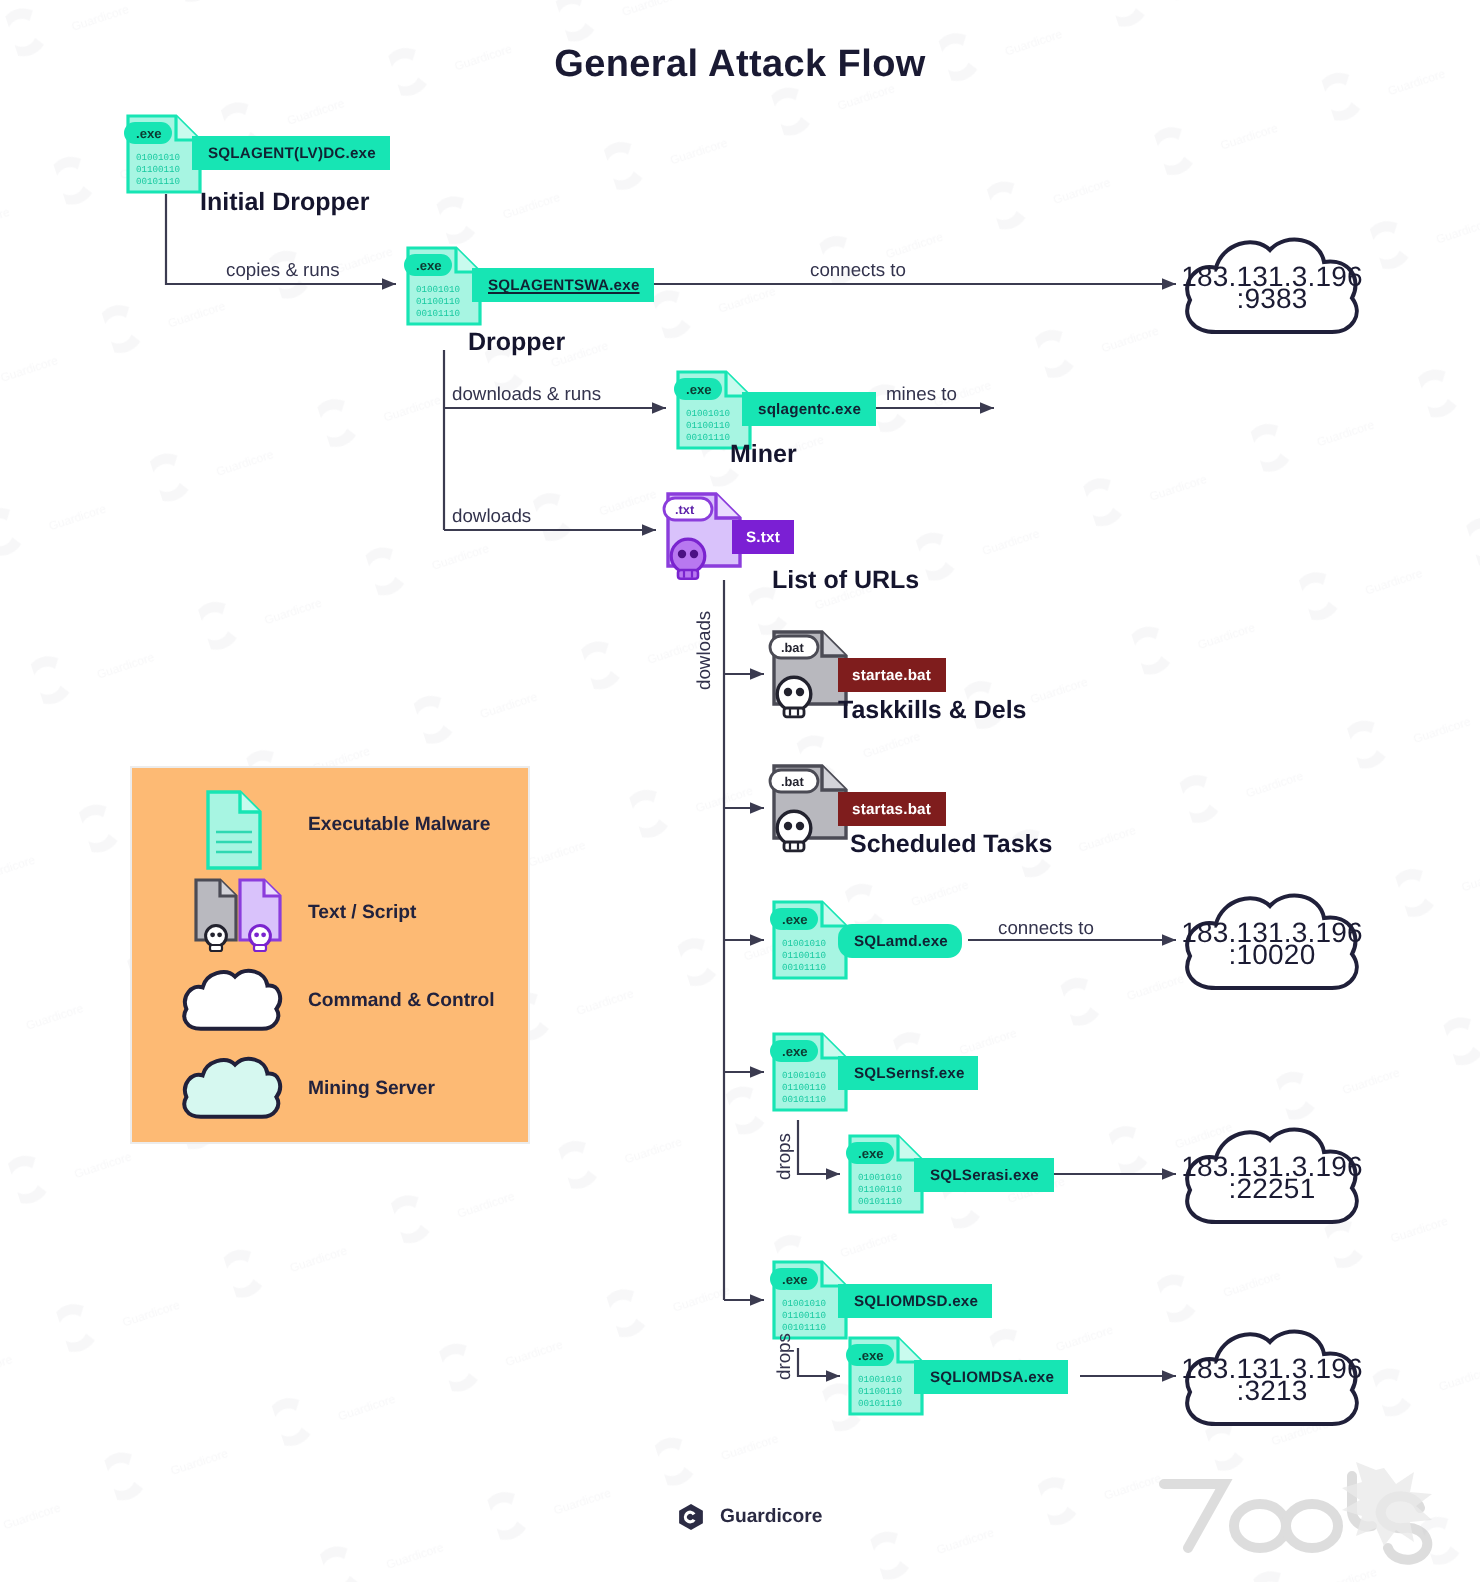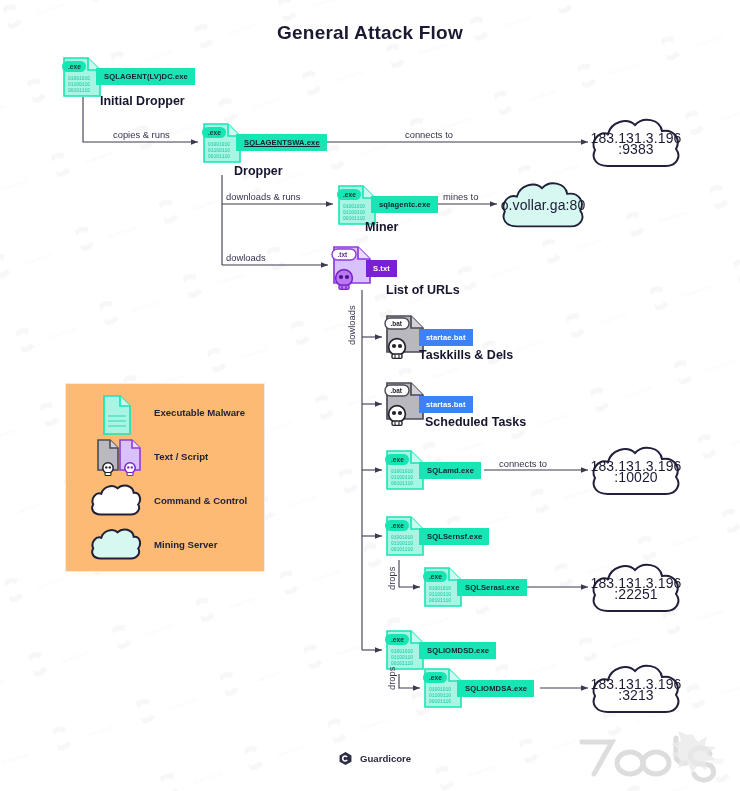--- a/index.html
+++ b/index.html
@@ -37,21 +37,21 @@
   .node { position:absolute; }
   .fileicon { position:absolute; left:0; top:0; }
   .nodelabel {
     position:absolute;
     font-size:7.6px; font-weight:bold; color:#ffffff;
     padding:4px 7px 4px 7px;
     white-space:nowrap;
     letter-spacing:.1px;
   }
   .nodelabel.exe { background:#17e5b4; color:#123;padding-left:8px; }
-  .nodelabel.bat { background:#3b82f6; color:#fff;text-align:center; }
+  .nodelabel.bat { background:#7f1d1d; color:#fff;text-align:center; }
   .nodelabel.txt { background:#7b1fd4; color:#fff; }
   .nodetitle {
     position:absolute;
     font-size:12.5px; font-weight:bold; color:#15152e;
     white-space:nowrap;
   }
 
   
   .cloud { position:absolute; }
   .cloudtext {
@@ -212,26 +212,20 @@
       </g>
       <rect x="2" y="5" width="24" height="11" rx="5.5" fill="#17e5b4"></rect>
       <text x="8" y="13" font-family="Liberation Sans, sans-serif" font-size="6.6" font-weight="bold" fill="#0d3a31">.exe</text>
     </svg>
     <div class="nodelabel exe" style="left:36px; top:12px;">sqlagentc.exe</div>
     <div class="nodetitle" style="left:30px; top:36px;">Miner</div>
   </div>
 
   <div class="edgelabel" style="left:443px; top:191px;">mines to</div>
 
-  <div class="cloud" style="left:497px; top:178px; width:92px; height:54px;">
-    <svg width="92" height="54" viewBox="0 0 96 58">
-      <path d="M20 52 C8 52 3 44 7 36 C2 27 11 17 20 20 C23 8 39 3 47 11 C55 2 72 5 74 17 C87 15 93 26 88 35 C94 43 88 52 78 52 z" fill="#d6f8f0" stroke="#20203a" stroke-width="2"></path>
-    </svg>
-    <div class="cloudtext" style="top:22px;">o.vollar.ga:80</div>
-  </div>
 
   <div class="edgelabel" style="left:226px; top:252px;">dowloads</div>
 
   <div class="node" style="left:330px; top:245px;">
     <svg class="fileicon" width="46" height="46" viewBox="0 0 46 46">
       <path d="M4 2 h24 l12 12 v24 h-36 z" fill="#d9c2fb" stroke="#8b3ddc" stroke-width="1.7"></path>
       <path d="M28 2 v12 h12" fill="#eadcff" stroke="#8b3ddc" stroke-width="1.7"></path>
       <rect x="2" y="4" width="24" height="11" rx="5.5" fill="#ffffff" stroke="#8b3ddc" stroke-width="1.4"></rect>
       <text x="7.5" y="12.2" font-family="Liberation Sans, sans-serif" font-size="6.4" font-weight="bold" fill="#5b1fa8">.txt</text>
       <g>
@@ -289,21 +283,21 @@
       <path d="M4 2 h24 l12 12 v26 h-36 z" fill="#a7f5e2" stroke="#17e5b4" stroke-width="1.6"></path>
       <path d="M28 2 v12 h12" fill="#c9fbee" stroke="#17e5b4" stroke-width="1.6"></path>
       <g fill="#17c9a0" font-family="Liberation Mono, monospace" font-size="4.6">
         <text x="8" y="24">01001010</text>
           <text x="8" y="30">01100110</text>
           <text x="8" y="36">00101110</text>
       </g>
       <rect x="2" y="5" width="24" height="11" rx="5.5" fill="#17e5b4"></rect>
       <text x="8" y="13" font-family="Liberation Sans, sans-serif" font-size="6.6" font-weight="bold" fill="#0d3a31">.exe</text>
     </svg>
-    <div class="nodelabel exe" style="left:36px; top:13px;">SQLamd.exe</div>
+    <div class="nodelabel exe" style="left:36px; top:13px;border-radius:7px;">SQLamd.exe</div>
   </div>
 
   <div class="edgelabel" style="left:499px; top:458px;">connects to</div>
 
   <div class="cloud" style="left:588px; top:442px; width:96px; height:58px;">
     <svg width="96" height="58" viewBox="0 0 96 58">
       <path d="M20 52 C8 52 3 44 7 36 C2 27 11 17 20 20 C23 8 39 3 47 11 C55 2 72 5 74 17 C87 15 93 26 88 35 C94 43 88 52 78 52 z" fill="#ffffff" stroke="#20203a" stroke-width="2"></path>
     </svg>
     <div class="cloudtext" style="top:19px;">183.131.3.196</div>
     <div class="cloudtext" style="top:30px;">:10020</div>

